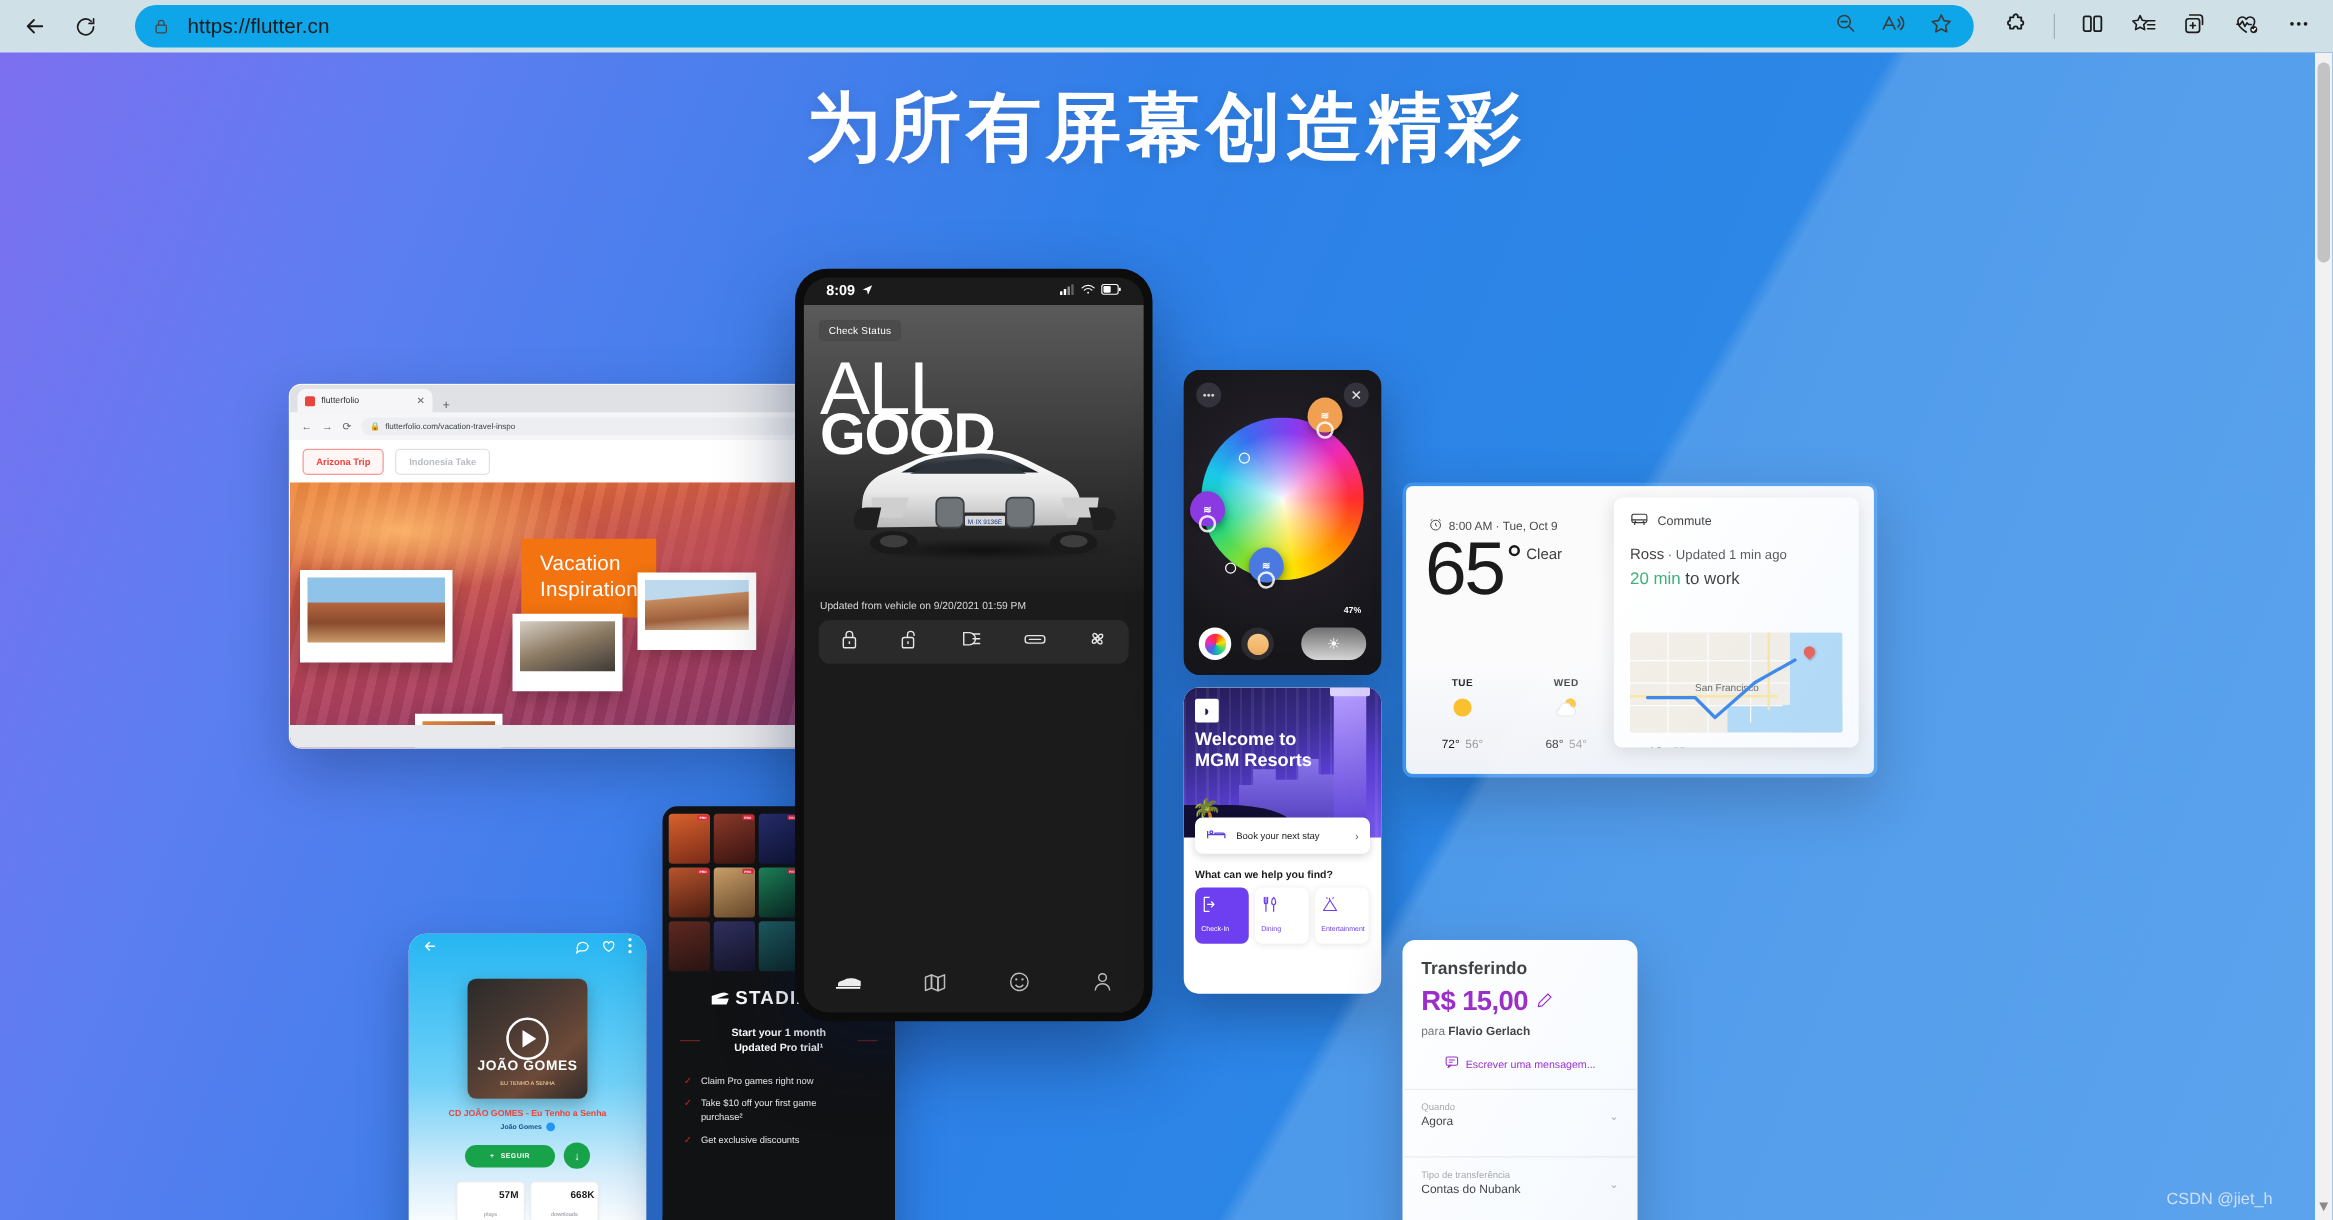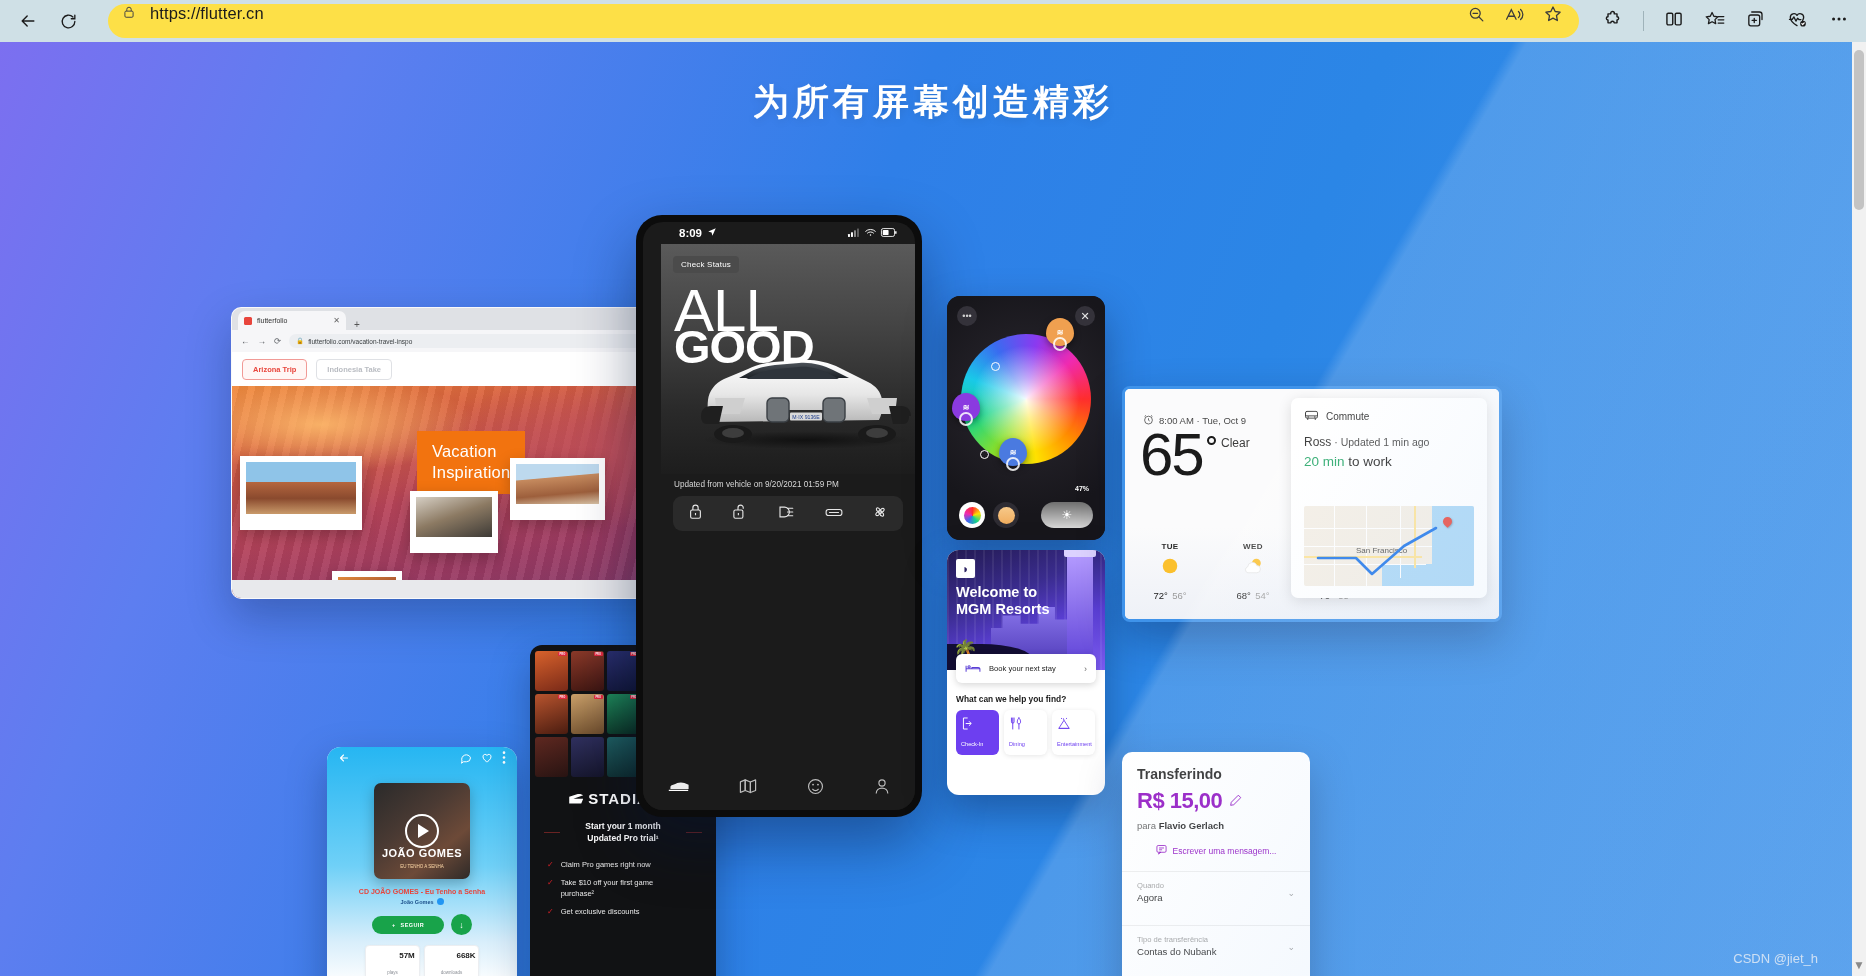--- a/index.html
+++ b/index.html
@@ -18,22 +18,22 @@
     padding: 0 10px;
   }
   .nav-btn {
     width: 36px; height: 32px; border-radius: 5px;
     display: flex; align-items: center; justify-content: center;
     color: #1b1b1b; flex: 0 0 auto;
   }
   .nav-btn svg { display: block; }
   .addr-wrap {
     flex: 1 1 auto; height: 34px; margin: 0 8px 0 18px;
-    background: #fde047; border-radius: 17px;
-    display: flex; align-items: flex-start; position: relative;
+    background: #0ea5e9; border-radius: 17px;
+    display: flex; align-items: center; position: relative;
   }
   .addr-lock { width: 42px; display:flex; align-items:center; justify-content:center; color:#444; }
   .addr-url { font-size: 16.5px; color: #1b1b1b; letter-spacing: .1px; }
   .addr-right { margin-left:auto; display:flex; align-items:center; gap:18px; padding-right:16px; color:#3b3b3b; }
   .tb-icons { display:flex; align-items:center; gap:20px; padding-left:12px; padding-right:6px; color:#1b1b1b; }
   .tb-div { width:1px; height:20px; background:#9fb3ba; }
 
   
   .page {
     position: absolute; left: 0; top: 42px;
@@ -50,22 +50,22 @@
   }
   .page-scroll-track {
     position:absolute; right:0; top:0; width:14px; height:934px; background:#f1f1f1; z-index:60;
   }
   .page-scroll-thumb {
     position:absolute; right:2px; top:8px; width:10px; height:160px; border-radius:6px; background:#c3c3c3;
   }
   .scroll-arrow { position:absolute; right:1px; bottom:4px; width:12px; text-align:center; color:#8a8a8a; font-size:12px; }
 
   .headline {
-    position:absolute; left:0; top:36px; width:1866px; text-align:center;
-    color:#fff; font-size:36px; font-weight:700; letter-spacing:4px;
+    position:absolute; left:0; top:20px; width:1866px; text-align:center;
+    color:#fff; font-size:60px; font-weight:700; letter-spacing:4px;
     text-shadow: 0 2px 10px rgba(0,0,0,.10);
     z-index: 5;
   }
 
   .watermark { position:absolute; right:48px; bottom:10px; color:#dbe7f5; font-size:13px; z-index:55; opacity:.9;}
 
   
   .card { position:absolute; }
 
   
@@ -158,21 +158,21 @@
   .st-rule .tx { color:#fff; font-size:8.5px; font-weight:700; text-align:center; line-height:1.45; width:108px;}
   .st-list { margin:15px 0 0 17px; display:flex; flex-direction:column; gap:8px; }
   .st-li { display:flex; gap:7px; color:#e6e6e6; font-size:7.5px; line-height:1.35; max-width:140px; }
   .st-check { color:#d52027; font-size:8px; flex:0 0 auto; }
   .st-nav { position:absolute; left:0; bottom:0; width:186px; height:44px; background:#111214;
             display:flex; align-items:center; justify-content:space-around; }
 
   
   .bmw { left:636px; top:173px; width:286px; height:602px; background:#0c0c0c;
          border-radius:26px; padding:7px; box-shadow:0 26px 60px rgba(5,20,55,.42); }
-  .bmw-screen { width:100%; height:100%; background:#1b1b1b; border-radius:20px; overflow:hidden; position:relative;padding-left:18px; }
+  .bmw-screen { width:100%; height:100%; background:#1b1b1b; border-radius:20px; overflow:hidden; position:relative; }
   .bmw-status { height:22px; display:flex; align-items:center; padding:0 18px; color:#fff; font-size:11.5px; font-weight:600;}
   .bmw-status .r { margin-left:auto; display:flex; align-items:center; gap:5px; }
   .bmw-appbar { height:34px; background:#2c2c2c; display:flex; align-items:center; padding:0 14px; color:#fff; }
   .bmw-appbar .ttl { flex:1 1 auto; text-align:center; font-size:11px; font-weight:700; }
   .bmw-hero { position:relative; height:230px;
               background:linear-gradient(180deg,#5a5a5a 0%, #454545 34%, #2a2a2a 72%, #1d1d1d 100%); }
   .bmw-chip { position:absolute; left:12px; top:12px; background:#4b4b4b; color:#fff;
               font-size:8px; padding:4px 8px; border-radius:4px; letter-spacing:.2px;}
   .bmw-all { position:absolute; left:13px; top:40px; color:#fff; font-weight:400; font-size:60px; line-height:.9; letter-spacing:-1px;}
   .bmw-good { position:absolute; left:13px; top:82px; color:#fff; font-weight:800; font-size:47px; line-height:.9; letter-spacing:-1px;}

